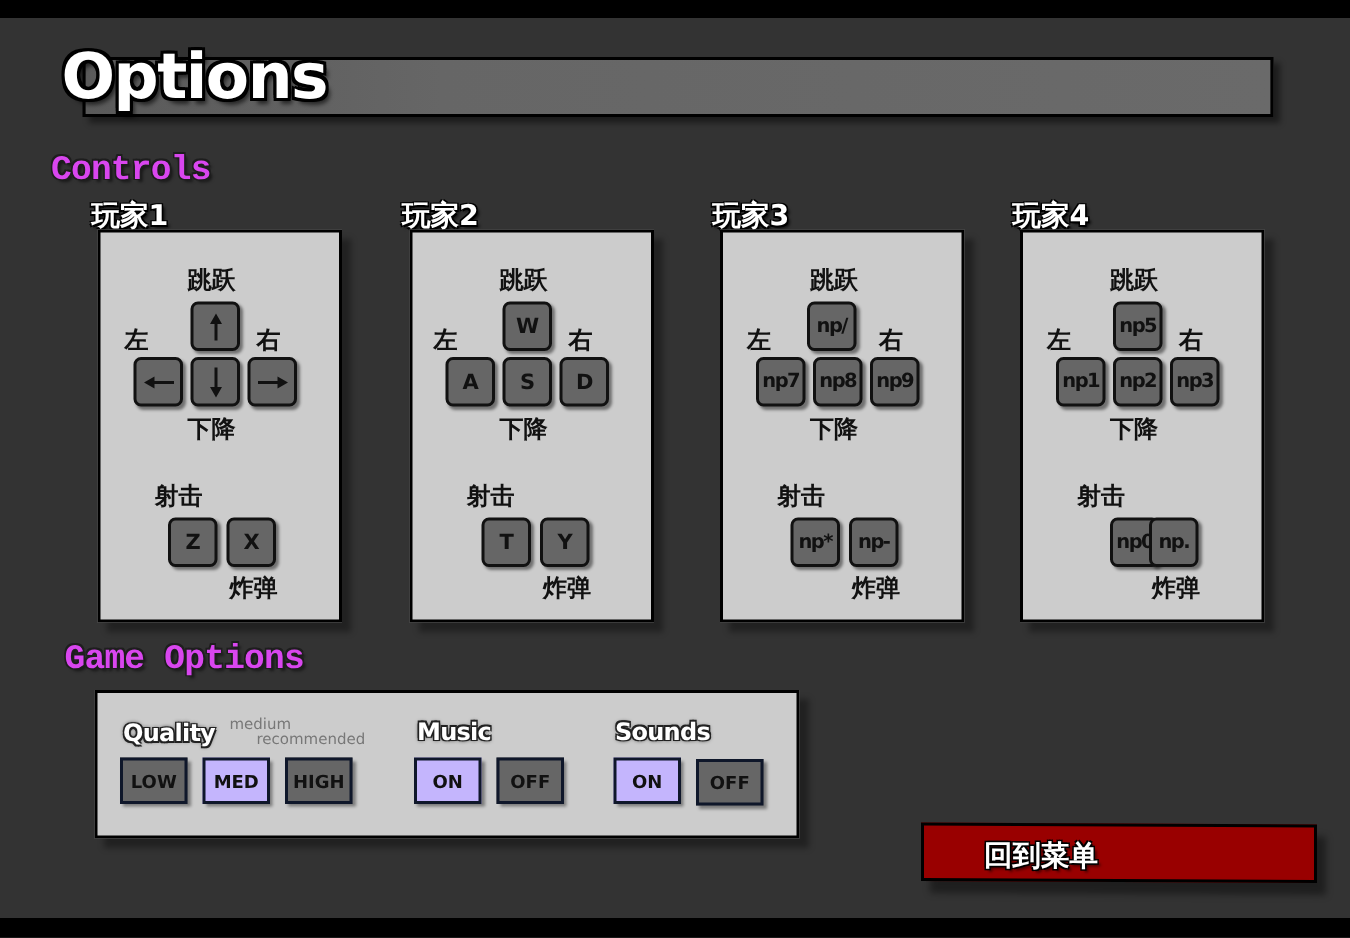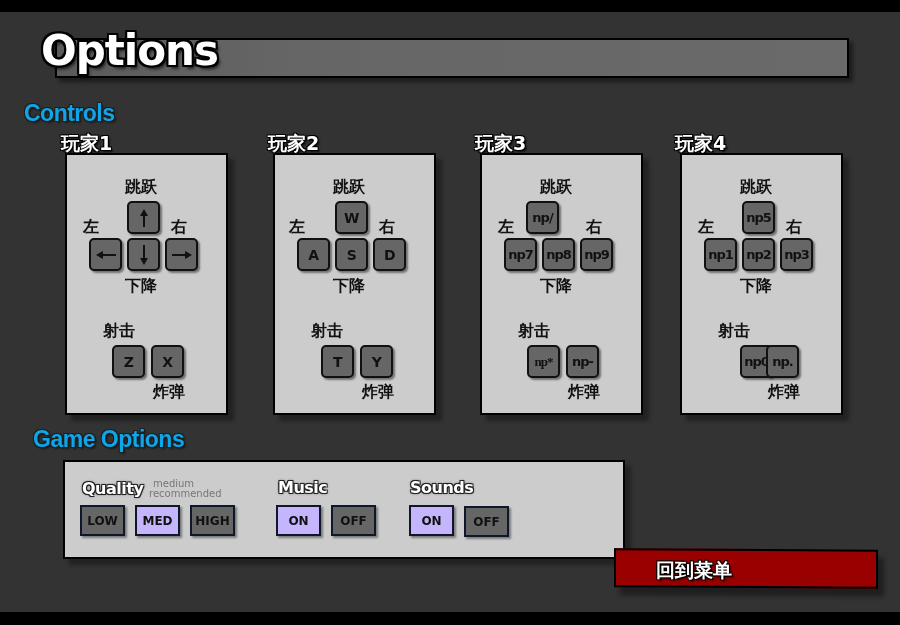--- a/index.html
+++ b/index.html
@@ -18,23 +18,24 @@
     box-shadow:4px 4px 4px rgba(0,0,0,0.45);
   }
   .title-text {
     position:absolute; left:41px; top:26px;
     font-family:"DejaVu Sans", sans-serif; font-weight:bold;
     font-size:42px; color:#fff; letter-spacing:-1px;
     text-shadow:-2px -2px 0 #000, 2px -2px 0 #000, -2px 2px 0 #000, 2px 2px 0 #000, 0 2px 0 #000, 2px 0 0 #000, -2px 0 0 #000, 0 -2px 0 #000, 3px 4px 3px rgba(0,0,0,0.6);
   }
   .section-heading {
     position:absolute;
-    font-family:Liberation Sans, sans-serif; font-weight:bold;
-    font-size:23px; color:#0ea5e9; letter-spacing:-0.5px;
+    font-family:Liberation Mono, monospace; font-weight:bold;
+    font-size:23px; color:#d946ef; letter-spacing:-0.5px;
     text-shadow:-1px -1px 0 #1e1e1e, 1px -1px 0 #1e1e1e, -1px 1px 0 #1e1e1e, 1px 1px 0 #1e1e1e, 2px 2px 2px rgba(0,0,0,0.5);
+    margin-left:10px;
   }
 
   .player-label {
     position:absolute;
     font-family:"DejaVu Sans", sans-serif; font-weight:bold;
     font-size:19px; color:#fff;
     text-shadow:-1px -1px 0 #000, 1px -1px 0 #000, -1px 1px 0 #000, 1px 1px 0 #000, 2px 2px 2px rgba(0,0,0,0.7);
   }
   .panel {
     position:absolute; background:#cccccc;
@@ -52,21 +53,21 @@
     position:absolute; width:33px; height:33px; box-sizing:border-box;
     background:#666; border:2px solid #111; border-radius:5px;
     box-shadow:2px 2px 2px rgba(0,0,0,0.45);
     display:flex; align-items:center; justify-content:center;
     font-family:"DejaVu Sans", sans-serif; font-weight:bold;
     font-size:14px; color:#111; letter-spacing:-0.5px;
   }
   .key.small { font-size:13px; letter-spacing:-1px; }
   .key svg { display:block; }
 
-  .opt-panel { left:63px; top:460px; width:562px; height:99px; }
+  .opt-panel { left:63px; top:460px; width:470px; height:99px; }
   .opt-heading {
     position:absolute; font-family:"DejaVu Sans", sans-serif; font-weight:bold;
     font-size:16px; color:#fff; letter-spacing:-0.5px;
     text-shadow:-1px -1px 0 #222, 1px -1px 0 #222, -1px 1px 0 #222, 1px 1px 0 #222, 0 0 3px #000;
   }
   .opt-note {
     position:absolute; font-family:"DejaVu Sans", sans-serif;
     font-size:10px; line-height:10px; color:#777;
   }
   .opt-btn {
@@ -147,27 +148,27 @@
   <div class="key" style="left:46px; top:190px;">T</div>
   <div class="key" style="left:85px; top:190px;">Y</div>
   <div class="lbl" style="left:87px; top:227px;">炸弹</div>
 </div>
 
 <div class="player-label" style="left:475px; top:131px;">玩家3</div>
 <div class="panel player-panel" style="left:480px;">
   <div class="lbl" style="left:58px; top:22px;">跳跃</div>
   <div class="lbl" style="left:16px; top:62px;">左</div>
   <div class="lbl" style="left:104px; top:62px;">右</div>
-  <div class="key small" style="left:44px; top:46px;">np/</div>
+  <div class="key small" style="left:56px; top:46px;">np/</div>
   <div class="key small" style="left:22px; top:83px;">np7</div>
   <div class="key small" style="left:60px; top:83px;">np8</div>
   <div class="key small" style="left:98px; top:83px;">np9</div>
   <div class="lbl" style="left:58px; top:121px;">下降</div>
   <div class="lbl" style="left:36px; top:166px;">射击</div>
-  <div class="key small" style="left:45px; top:190px;font-family:Liberation Serif, serif;">np*</div>
+  <div class="key small" style="left:45px; top:190px;">np*</div>
   <div class="key small" style="left:84px; top:190px;">np-</div>
   <div class="lbl" style="left:86px; top:227px;">炸弹</div>
 </div>
 
 <div class="player-label" style="left:675px; top:131px;">玩家4</div>
 <div class="panel player-panel" style="left:680px;">
   <div class="lbl" style="left:58px; top:22px;">跳跃</div>
   <div class="lbl" style="left:16px; top:62px;">左</div>
   <div class="lbl" style="left:104px; top:62px;">右</div>
   <div class="key small" style="left:60px; top:46px;">np5</div>
@@ -178,21 +179,21 @@
   <div class="lbl" style="left:36px; top:166px;">射击</div>
   <div class="key small" style="left:45px; top:190px;margin-left:13px;">np0</div>
   <div class="key small" style="left:84px; top:190px;">np.</div>
   <div class="lbl" style="left:86px; top:227px;">炸弹</div>
 </div>
 
 <div class="section-heading" style="left:33px; top:426px;">Game Options</div>
 <div class="panel opt-panel">
   <div class="opt-heading" style="left:17px; top:17px;">Quality</div>
   <div class="opt-note" style="left:88px; top:17px;">medium</div>
-  <div class="opt-note" style="left:84px; top:27px;">recommended</div>
+  <div class="opt-note" style="left:106px; top:27px;">recommended</div>
   <div class="opt-btn" style="left:15px; top:43px;">LOW</div>
   <div class="opt-btn active" style="left:70px; top:43px;">MED</div>
   <div class="opt-btn" style="left:125px; top:43px;">HIGH</div>
 
   <div class="opt-heading" style="left:213px; top:16px;">Music</div>
   <div class="opt-btn active" style="left:211px; top:43px;">ON</div>
   <div class="opt-btn" style="left:266px; top:43px;">OFF</div>
 
   <div class="opt-heading" style="left:345px; top:16px;">Sounds</div>
   <div class="opt-btn active" style="left:344px; top:43px;">ON</div>

